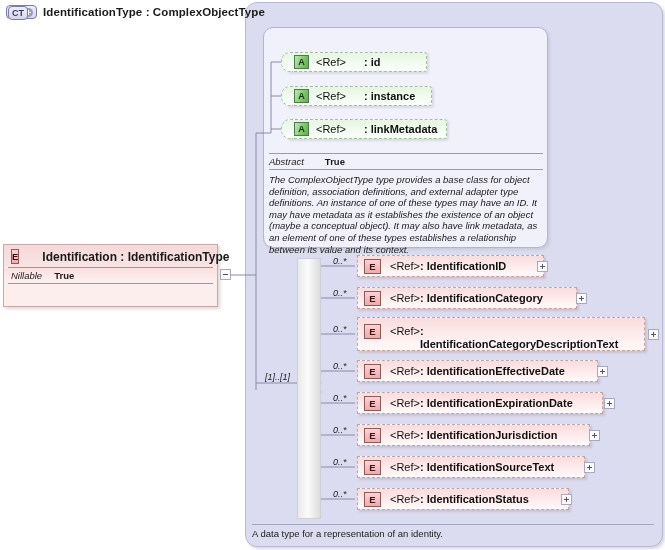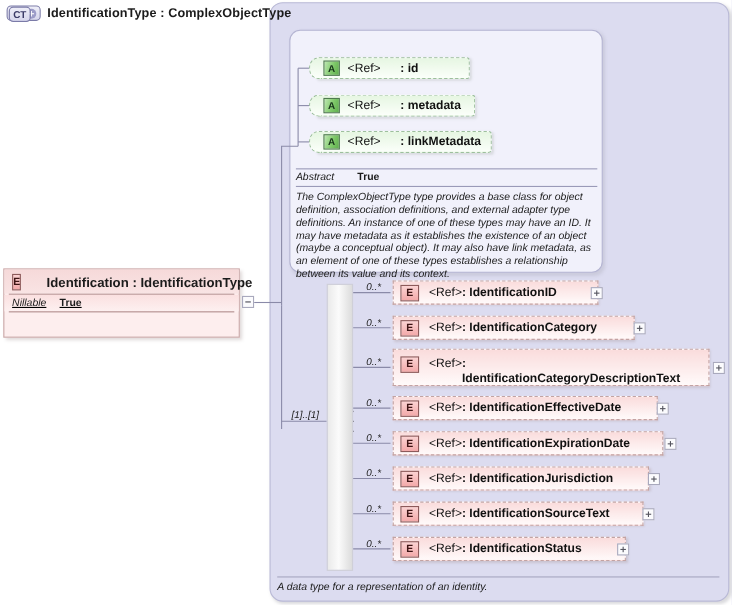--- a/index.html
+++ b/index.html
@@ -242,21 +242,20 @@
     height: 1px;
     background: #b08c8c;
     margin: 0 4px;
   }
   .src-row {
     display: flex;
     align-items: center;
     gap: 12px;
     padding: 2px 0 2px 7px;
     background: linear-gradient(#fbe0e0, #fdf0f0);
-    text-decoration: underline;
   }
   .src-label {
     font-size: 9.5px;
     font-style: italic;
     color: #1b1b1b;
   }
   .src-value {
     font-size: 9.5px;
     font-weight: bold;
     color: #1b1b1b;
@@ -371,21 +370,20 @@
     top: 524px;
     width: 402px;
     height: 1px;
     background: #a6a6c0;
   }
   .footer-doc {
     position: absolute;
     left: 252px;
     top: 528px;
     font-size: 9.5px;
-    font-style: italic;
     color: #1b1b1b;
   }
 
   .lines {
     position: absolute;
     left: 0; top: 0;
     width: 665px; height: 550px;
     pointer-events: none;
   }
 </style>
@@ -454,21 +452,21 @@
   <span class="attr-ref">&lt;Ref&gt;</span>
   <span class="attr-name">: id</span>
 </div>
 
 <div class="attr-row" style="left:287px; top:86px; width:145px;">
   <span class="attr-shape"></span>
   <span class="badge-a">
       <span>A</span>
     </span>
   <span class="attr-ref">&lt;Ref&gt;</span>
-  <span class="attr-name">: metadata</span>
+  <span class="attr-name">: instance</span>
 </div>
 
 <div class="attr-row" style="left:287px; top:119px; width:160px;">
   <span class="attr-shape"></span>
   <span class="badge-a">
       <span>A</span>
     </span>
   <span class="attr-ref">&lt;Ref&gt;</span>
   <span class="attr-name">: linkMetadata</span>
 </div>

